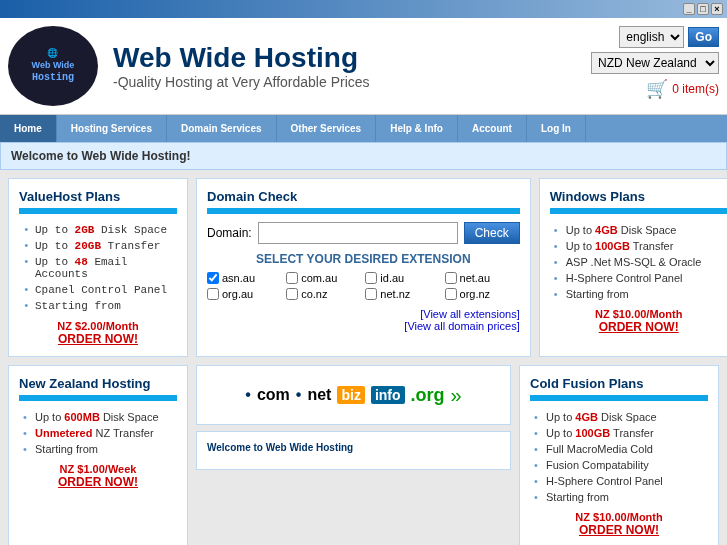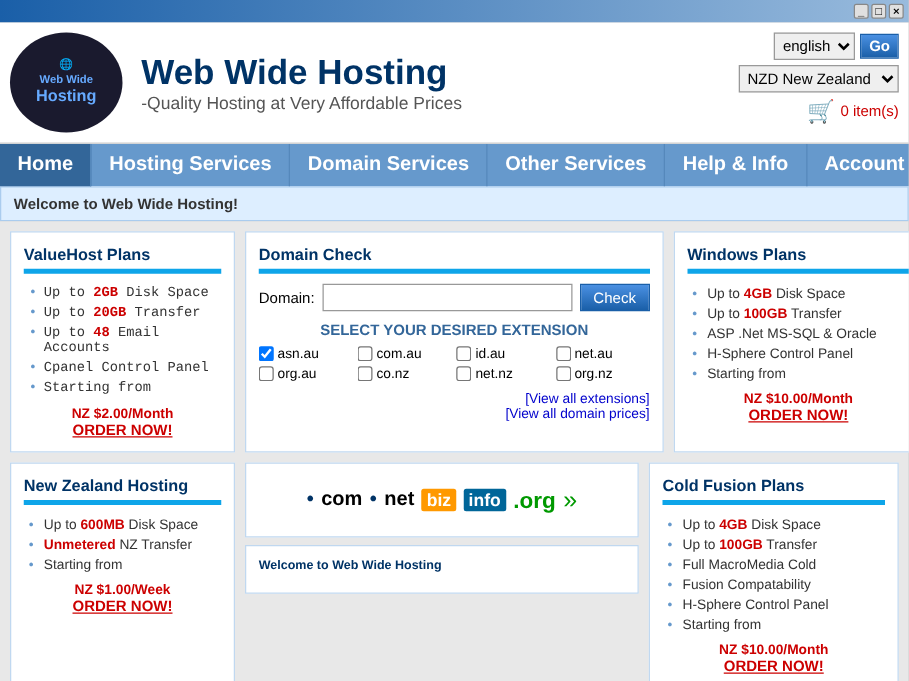--- a/index.html
+++ b/index.html
@@ -16,33 +16,33 @@
     #lang-row { display: flex; align-items: center; gap: 4px; }
     #lang-select { padding: 2px; font-size: 12px; border: 1px solid #999; }
     #go-btn { background: linear-gradient(to bottom, #4a90e2, #1a5fa8); color: #fff; border: 1px solid #1a5fa8; padding: 2px 6px; font-size: 12px; font-weight: bold; cursor: pointer; }
     #currency-row { display: flex; align-items: center; gap: 4px; }
     #currency-select { padding: 2px; font-size: 12px; border: 1px solid #999; width: 128px; }
     #cart-row { display: flex; align-items: center; gap: 4px; color: #cc0000; font-size: 12px; }
     #cart-icon { font-size: 18px; }
 
     
     #nav { display: flex; background: #6699cc; }
-    .nav-item { padding: 8px 14px; color: #fff; font-size: 16px; font-weight: bold; cursor: pointer; border-right: 1px solid #5588bb; white-space: nowrap; }
+    .nav-item { padding: 8px 14px; color: #fff; font-size: 10px; font-weight: bold; cursor: pointer; border-right: 1px solid #5588bb; white-space: nowrap; }
     .nav-item.active { background: #336699; }
 
     
     #welcome-bar { background: #ddeeff; border: 1px solid #aaccee; padding: 6px 10px; font-size: 12px; font-weight: bold; color: #333; }
 
     
     #main { background: #e8e8e8; padding: 8px; display: flex; flex-direction: column; gap: 8px; }
 
     
     #row1 { display: flex; gap: 8px; }
     .panel { background: #fff; border: 1px solid #c0d8f0; padding: 10px; flex: 1; }
-    .panel h3 { font-size: 13px; font-weight: bold; color: #003366; margin-bottom: 8px; border-bottom: 4px solid #0ea5e9; padding-bottom: 4px; }
+    .panel h3 { font-size: 13px; font-weight: bold; color: #003366; margin-bottom: 8px; border-bottom: 6px solid #0ea5e9; padding-bottom: 4px; }
 
     
     #valuehost { flex: 0 0 180px; }
     #valuehost ul { list-style: none; padding-left: 0; }
     #valuehost ul li { padding: 2px 0; padding-left: 16px; position: relative; font-size: 11px; color: #333; font-family: Liberation Mono, monospace; }
     #valuehost ul li::before { content: "•"; position: absolute; left: 4px; color: #6699cc; }
     .red-bold { color: #cc0000; font-weight: bold; }
     .order-link { color: #cc0000; font-weight: bold; text-decoration: underline; font-size: 12px; cursor: pointer; }
     .starting-from { margin-top: 6px; font-size: 11px; text-align: center; }
 
@@ -106,21 +106,21 @@
   <div class="win-btn win-min">_</div>
   <div class="win-btn win-max">□</div>
   <div class="win-btn win-close">×</div>
 </div>
 
 <div id="header">
   <div id="logo">
     <div id="logo-inner">
       <div style="font-size:9px;color:#aaa;">🌐</div>
       <div style="color:#6af;font-size:9px;">Web Wide</div>
-      <div style="color:#6af;font-size:13px;">Hosting</div>
+      <div style="color:#6af;font-size:10px;font-family:Liberation Mono, monospace;">Hosting</div>
     </div>
   </div>
   <div id="header-text">
     <h1>Web Wide Hosting</h1>
     <p>-Quality Hosting at Very Affordable Prices</p>
   </div>
   <div id="header-controls">
     <div id="lang-row">
       <select id="lang-select">
         <option>english</option>

